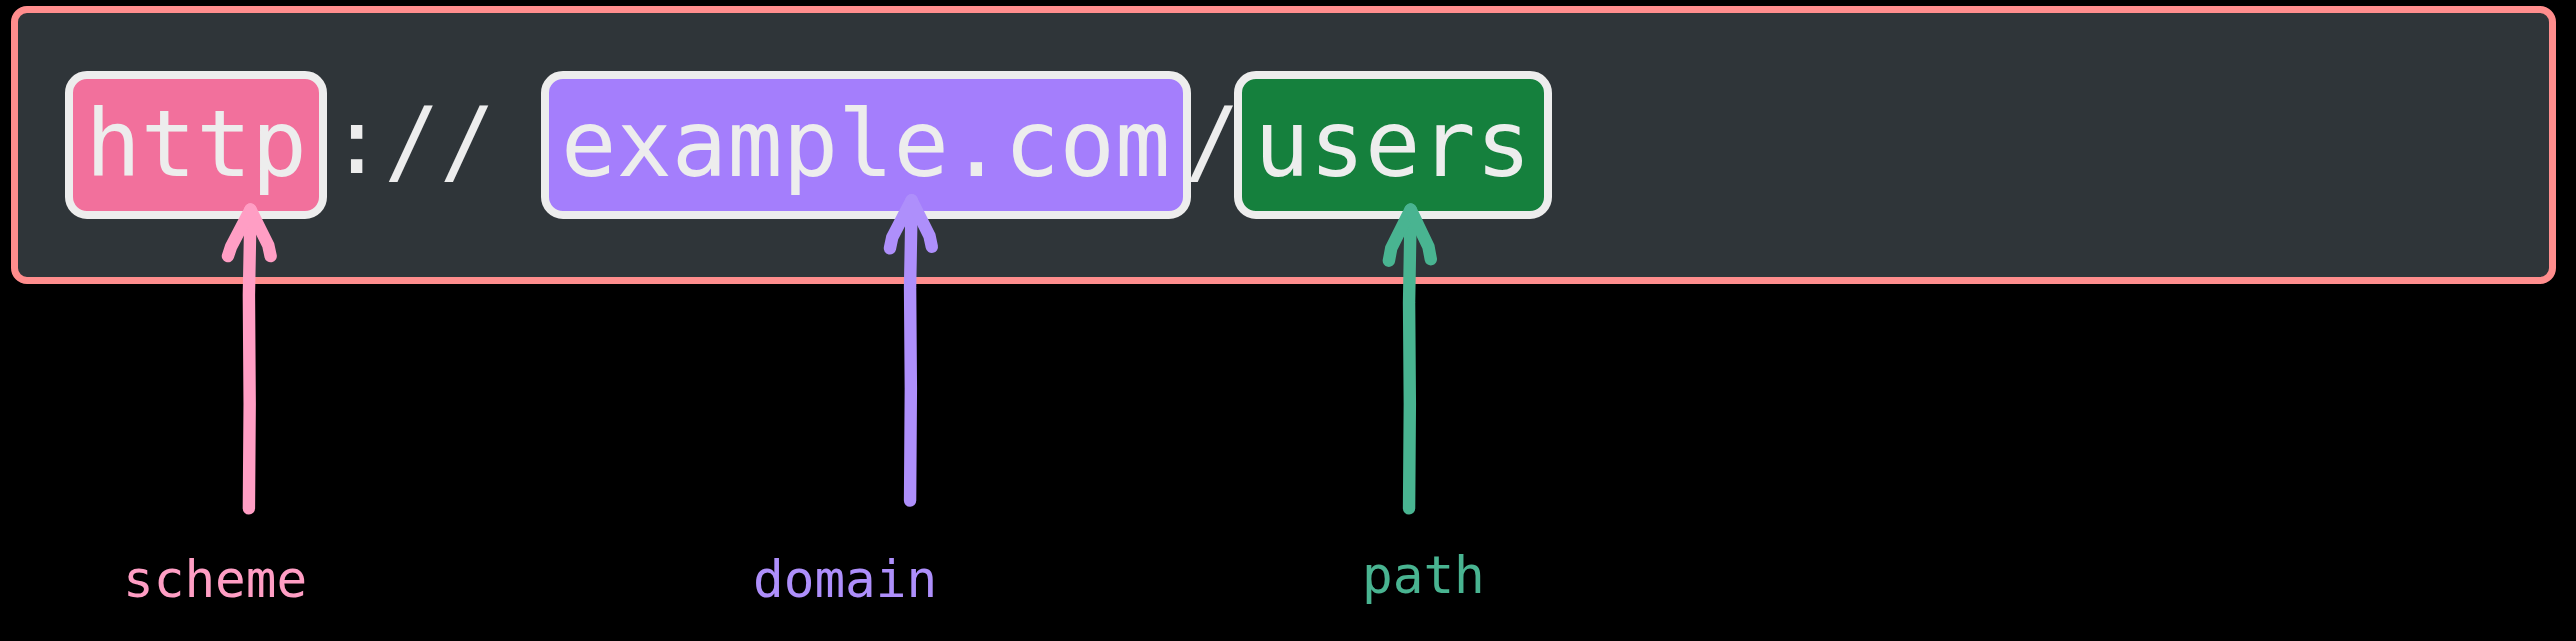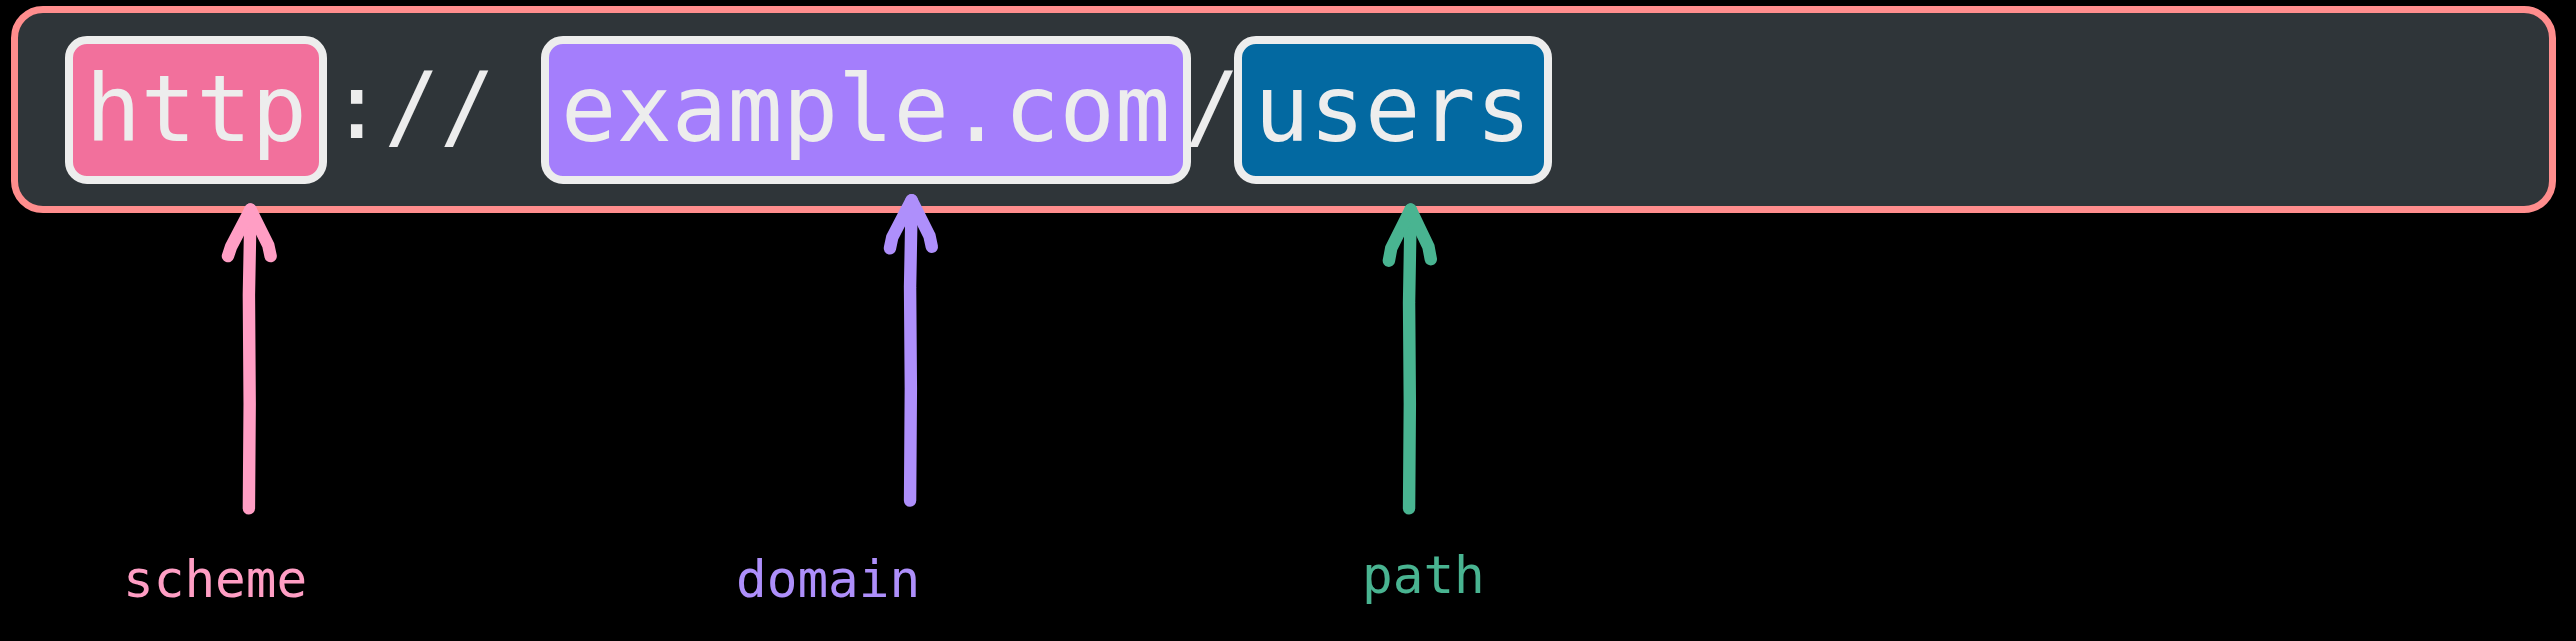--- a/index.html
+++ b/index.html
@@ -15,25 +15,25 @@
     overflow: hidden;
     font-family: "DejaVu Sans Mono", monospace;
   }
 
   
   .url-bar {
     position: absolute;
     left: 11px;
     top: 6.2px;
     width: 2545px;
-    height: 207px;
+    height: 278px;
     box-sizing: border-box;
     background: #2F3539;
     border: 7px solid #FF8D8D;
-    border-radius: 32px;
+    border-radius: 16px;
   }
 
   .url-row {
     position: absolute;
     left: 47px;
     top: 0;
     height: 100%;
     display: flex;
     align-items: center;
   }
@@ -49,21 +49,21 @@
     border-radius: 22px;
     border: 8.5px solid #EDEDED;
     color: #EDEDED;
     font-size: 92px;
     line-height: 1;
     letter-spacing: 0px;
     white-space: pre;
   }
   .chip-scheme { background: #F2709C; }
   .chip-domain { background: #A47EFC; margin-left: 44px; }
-  .chip-path   { background: #0369a1; }
+  .chip-path   { background: #15803d; }
 
   .sep {
     color: #EDEDED;
     font-size: 92px;
     line-height: 1;
     white-space: pre;
     padding: 0 1.6px;
     position: relative;
     top: -3.1px;
   }
@@ -128,18 +128,18 @@
 
     <g>
       <path d="M1815 655 L1816 520 L1815 390 L1817 275" stroke="#49B491" stroke-width="16" stroke-linecap="round" fill="none"></path>
       <path d="M1817 270 L1792 320 L1789 336" stroke="#49B491" stroke-width="16" stroke-linecap="round" fill="none"></path>
       <path d="M1817 270 L1840 318 L1843 334" stroke="#49B491" stroke-width="16" stroke-linecap="round" fill="none"></path>
     </g>
   </svg>
 
   <div class="ann-label lbl-scheme" style="left:123px; top:554px;text-align:right;">scheme</div>
 
-  <div class="ann-label lbl-domain" style="left:736px; top:554px;">domain</div>
+  <div class="ann-label lbl-domain" style="left:753px; top:554px;">domain</div>
 
   <div class="ann-label lbl-path" style="left:1330px; top:550px;margin-left:32px;">path</div>
 
 </div>
 
 
 </body></html>

